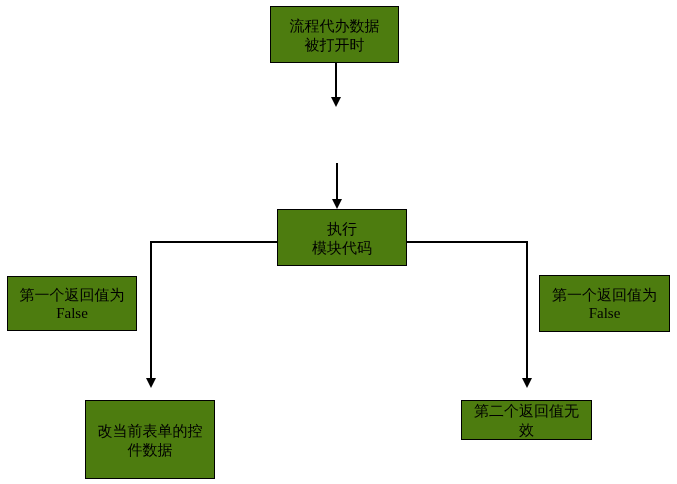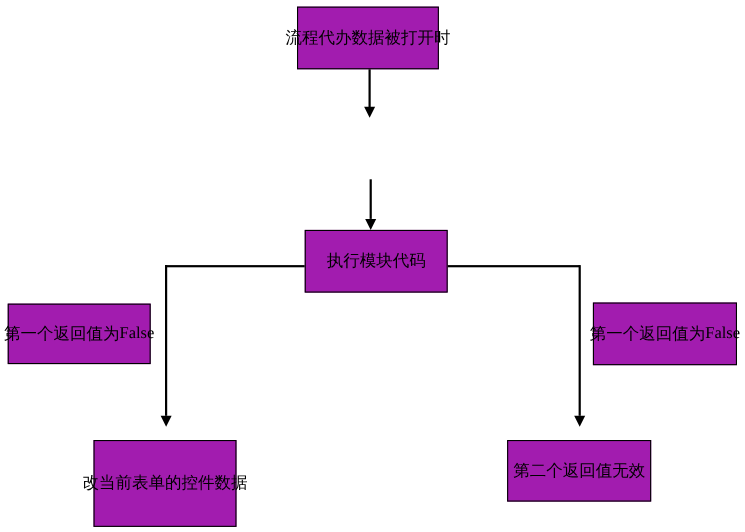--- a/index.html
+++ b/index.html
@@ -13,23 +13,23 @@
     height: 484px;
     background: #ffffff;
     font-family: "Liberation Sans", sans-serif;
     color: #000000;
     overflow: hidden;
   }
   .node {
     position: absolute;
     box-sizing: border-box;
     border: 1.5px solid #000000;
-    background: #a21caf;
+    background: #4d7c0f;
     display: flex;
-    flex-direction: row;
+    flex-direction: column;
     justify-content: center;
     align-items: center;
     text-align: center;
     font-size: 15px;
     line-height: 19px;
   }
   .node .line { white-space: nowrap; }
   .latin-serif { font-family: "Liberation Serif", serif; }
   .latin-sans  { font-family: "Liberation Sans", sans-serif; }
 
@@ -46,21 +46,21 @@
     border-top: 10px solid #000000;
   }
 
   
   #start-box        { left: 270px; top: 6px;   width: 129px; height: 57px; }
   #trigger-box      { left: 272px; top: 107px; width: 132px; height: 56px; }
   #execute-box      { left: 277px; top: 209px; width: 130px; height: 57px; align-items: center; }
   #true-label-box   { left: 7px;   top: 276px; width: 130px; height: 55px; }
   #false-label-box  { left: 539px; top: 275px; width: 131px; height: 57px; }
   #true-result-box  { left: 85px;  top: 400px; width: 130px; height: 79px; }
-  #false-result-box { left: 461px; top: 400px; width: 131px; height: 56px; }
+  #false-result-box { left: 461px; top: 400px; width: 131px; height: 40px; }
 
   
   #edge-start-trigger       { left: 335px; top: 63px;  width: 1.5px; height: 35px; }
   #head-start-trigger       { left: 331px; top: 97px; }
   #edge-trigger-execute     { left: 336px; top: 163px; width: 1.5px; height: 36px; }
   #head-trigger-execute     { left: 332px; top: 199px; }
   #edge-execute-left-h      { left: 150px; top: 241px; width: 127px; height: 1.5px; }
   #edge-execute-left-v      { left: 150px; top: 241px; width: 1.5px; height: 137px; }
   #head-left                { left: 146px; top: 378px; }
   #edge-execute-right-h     { left: 407px; top: 241px; width: 120px; height: 1.5px; }

